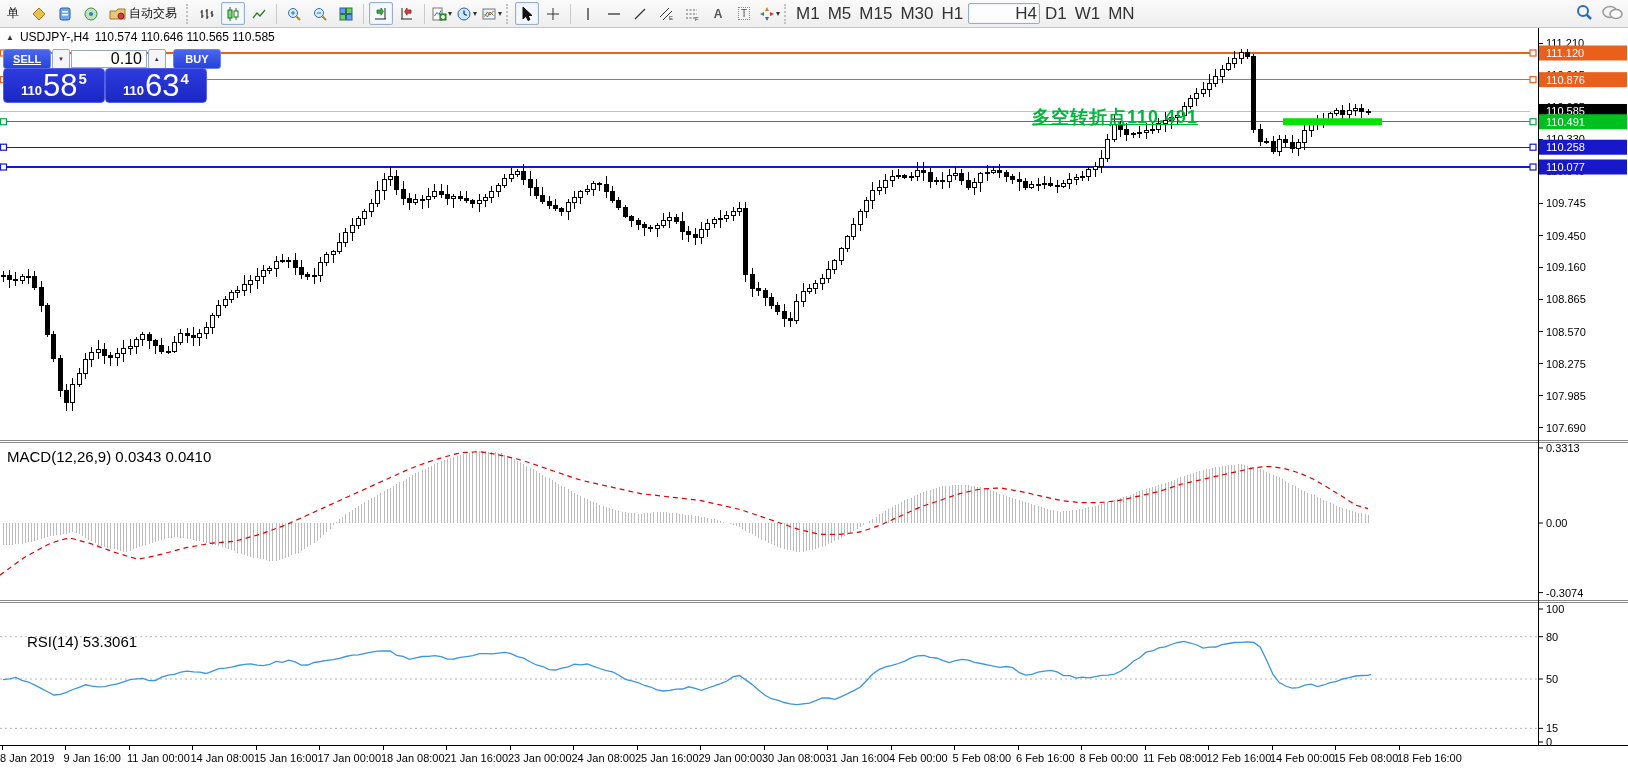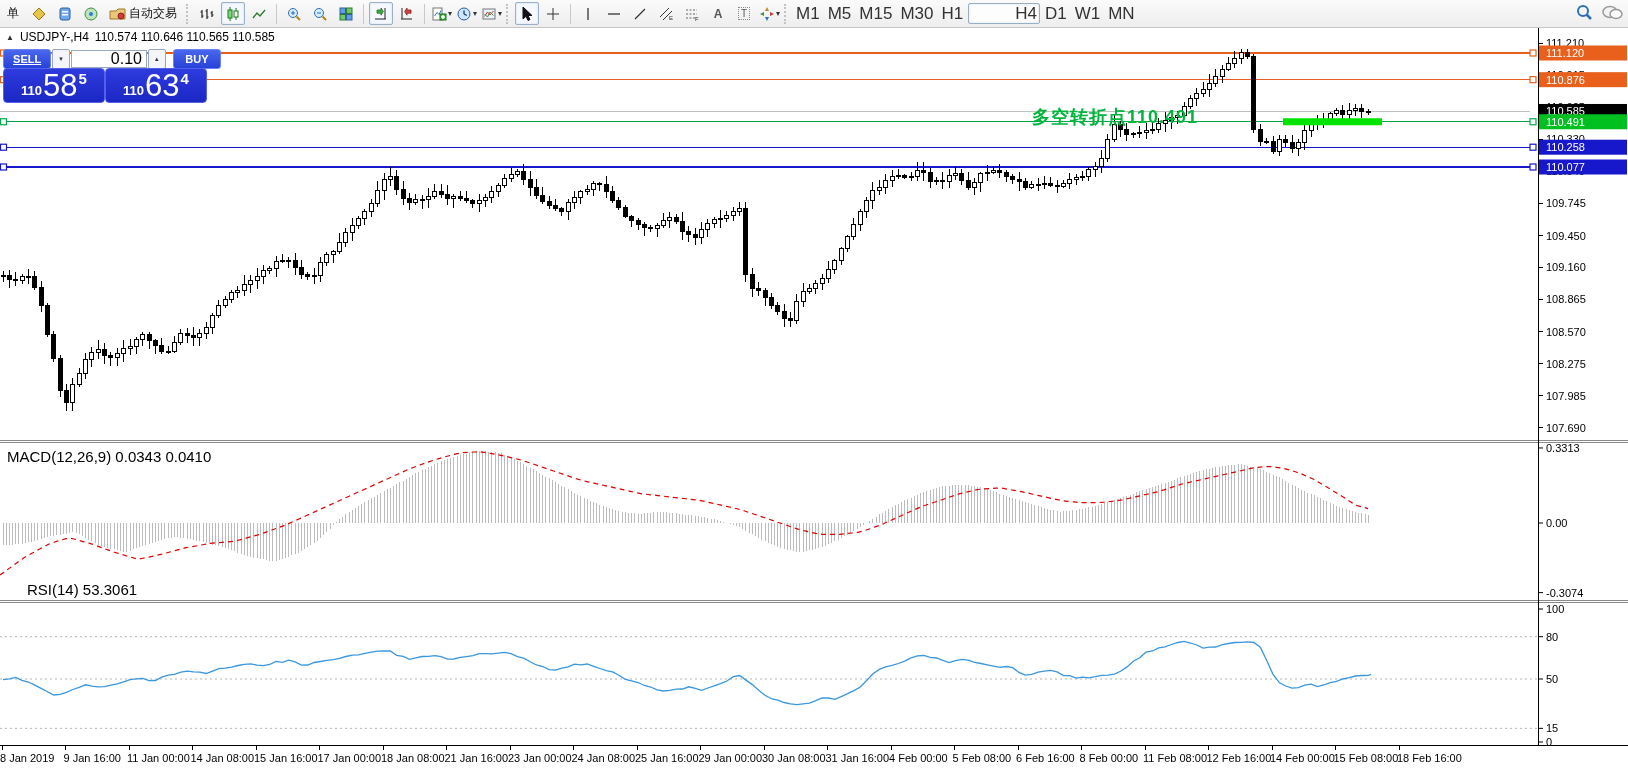--- a/index.html
+++ b/index.html
@@ -22,24 +22,24 @@
   .tp-row1{display:flex;align-items:center;height:19px;}
   .tp-sell,.tp-buy{width:47px;height:18px;background:linear-gradient(#4a67ee,#2742d8);border:1px solid #6b82f2;border-radius:3px;color:#fff;font-size:11px;font-weight:bold;display:flex;align-items:center;justify-content:center;}
   .tp-spin{width:16px;height:18px;background:#f3f5f9;border:1px solid #9aa8bb;border-radius:2px;font-size:7px;color:#334;display:flex;align-items:center;justify-content:center;margin:0 1px;}
   .tp-vol{width:66px;height:16px;border:1px solid #9aa8bb;font-size:16px;text-align:right;padding:0 4px;font-family:"Liberation Sans",sans-serif;}
   .tp-sell{text-decoration:underline;} .tp-buy{margin-left:6px;}
   .tp-row2{display:flex;}
   .tp-price{width:102px;height:35px;background:linear-gradient(#2e3bde,#1b27c4);border:1px solid #5560e8;border-radius:4px;color:#fff;display:flex;align-items:flex-end;justify-content:center;padding-bottom:1px;box-sizing:border-box;}
   .tp-price .sm{font-size:13px;font-weight:bold;margin-bottom:3px;}
   .tp-price .big{font-size:31px;font-weight:normal;line-height:30px;margin:0 1px;}
   .tp-price .sup{font-size:15px;font-weight:bold;align-self:flex-start;margin-top:1px;}
-  #annotation{position:absolute;left:1032px;top:105px;font-size:18px;font-weight:bold;z-index:15;letter-spacing:1px;white-space:nowrap;}
+  #annotation{position:absolute;left:1032px;top:105px;font-size:18px;font-weight:bold;z-index:15;letter-spacing:1px;white-space:nowrap;text-decoration:underline;}
   .ind-label{position:absolute;font-size:15px;color:#000;z-index:15;white-space:nowrap;}
   #macd-label{left:7px;top:448px;}
-  #rsi-label{left:7px;top:581px;padding-left:20px;}
+  #rsi-label{left:7px;top:633px;padding-left:20px;}
   #chart-canvas{position:absolute;left:0;top:0;z-index:5;}
   #search-icons{position:absolute;right:4px;top:2px;display:flex;gap:6px;z-index:31;}
 </style>
 </head>
 <body>
 
 <div id="app">
 
   <div id="toolbar">
     <div class="tbtn">

